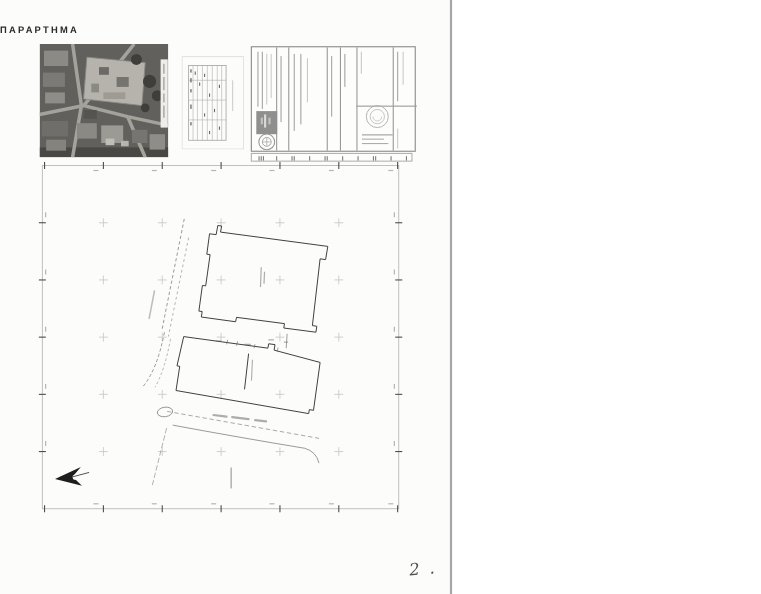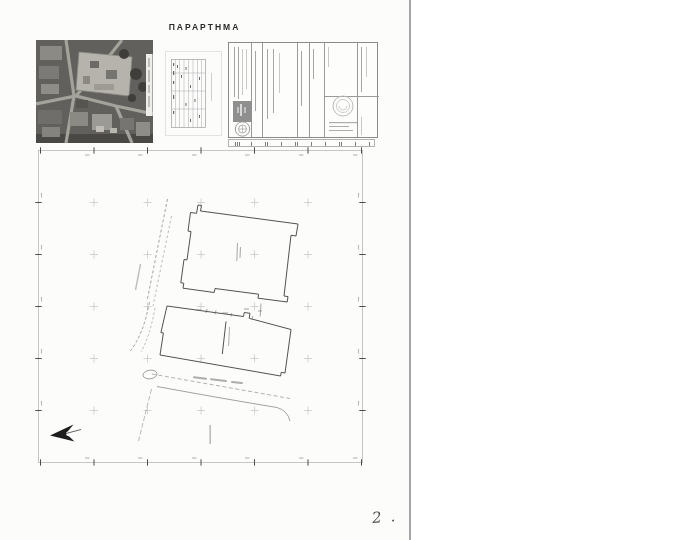--- a/index.html
+++ b/index.html
@@ -3,21 +3,21 @@
 <meta charset="utf-8">
 <style>
   html,body{margin:0;padding:0;}
   body{
     width:692px;height:540px;overflow:hidden;background:#ffffff;
     font-family:"Liberation Sans",sans-serif;position:relative;
   }
   .sheet{position:absolute;left:0;top:0;width:409px;height:540px;background:#fcfcfb;}
   .page-edge{position:absolute;left:409px;top:0;width:2px;height:540px;background:#a6a6a6;}
   .doc-title{
-    position:absolute;left:0;top:22px;width:409px;text-align:center;
+    position:absolute;left:0;top:22px;width:409px;text-align:left;
     font-size:8.5px;font-weight:bold;letter-spacing:2px;color:#2a2a2a;
   }
   .photo-wrap{position:absolute;left:36px;top:40px;width:117px;height:103px;}
   .photo-wrap svg{filter:blur(.35px);}
   .minitable{position:absolute;left:165px;top:51px;width:57px;height:85px;}
   .titleblock{
     position:absolute;left:228px;top:42px;width:150px;height:96px;
     border:1px solid #8a8a8a;background:#fdfdfc;box-sizing:border-box;
   }
   .tb-div{position:absolute;top:0;bottom:0;width:1px;background:#9a9a9a;}

